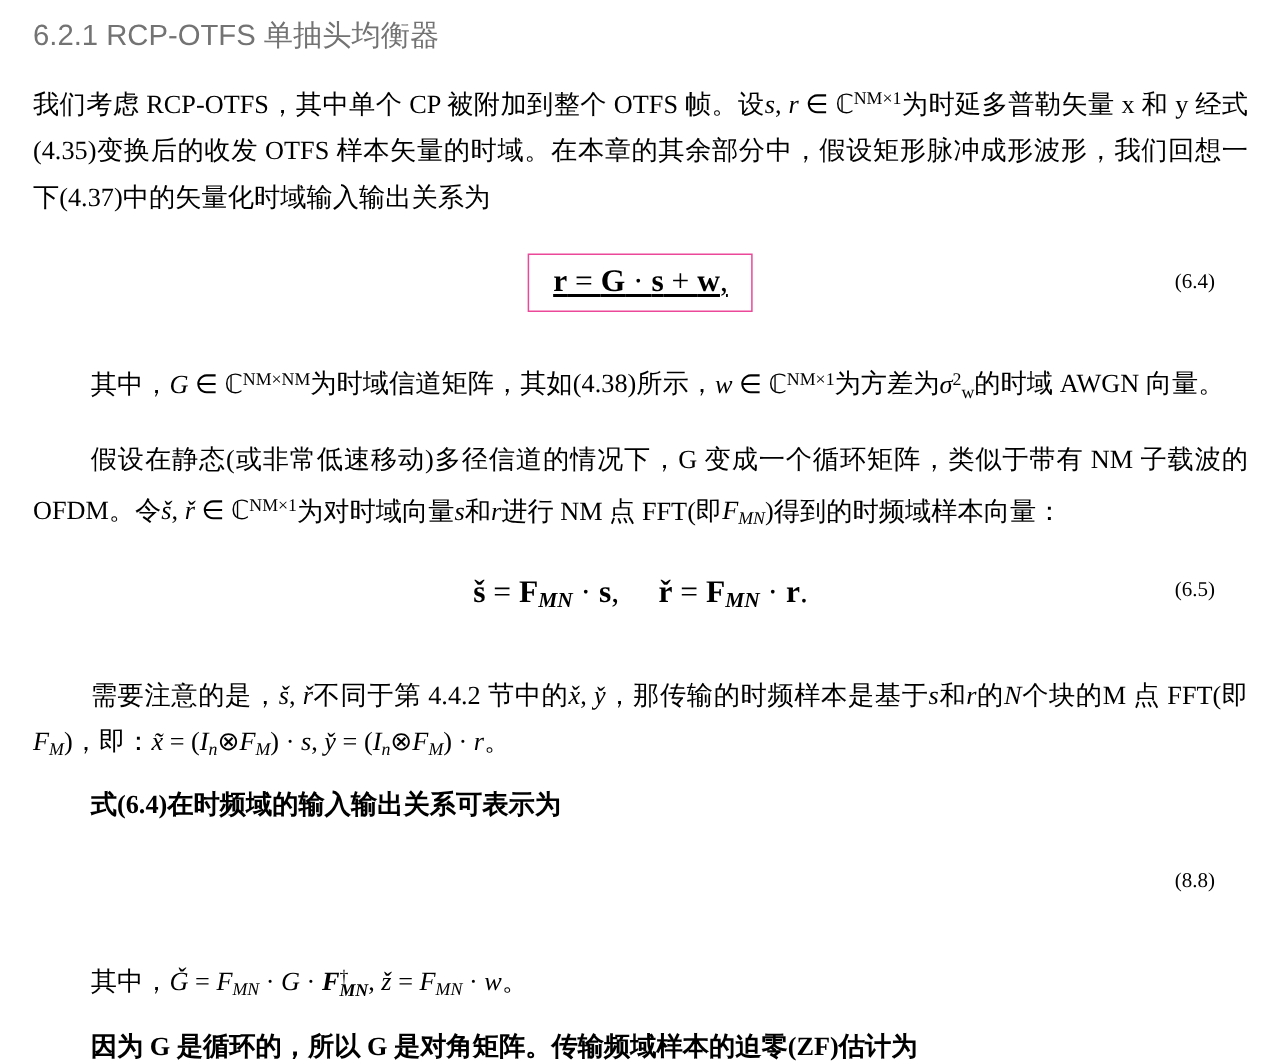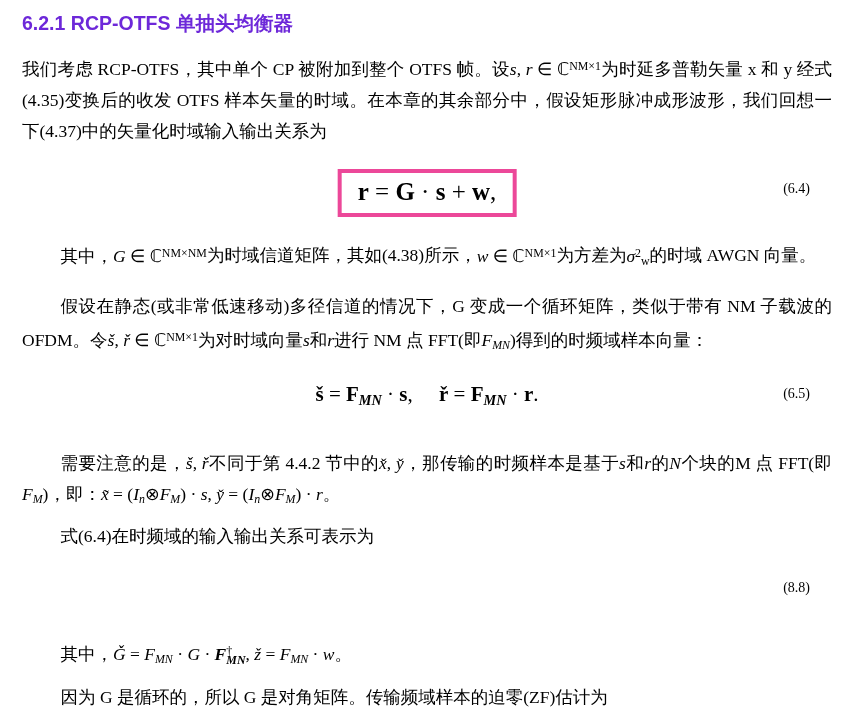--- a/index.html
+++ b/index.html
@@ -17,48 +17,49 @@
   }
   .page {
     width: 854px;
     height: 709px;
     padding: 0;
     box-sizing: border-box;
     position: relative;
   }
   .section-heading {
     font-family: "Liberation Sans", sans-serif;
-    font-weight: bold;
+    font-weight: normal;
     font-size: 19.5px;
-    color: #6d28d9;
+    color: #737373;
     letter-spacing: 0px;
     margin: 10px 12px 0 22px;
   }
   .para {
     font-size: 17.5px;
     line-height: 31px;
     margin: 14px 22px 0 22px;
     text-align: justify;
     text-justify: inter-ideograph;
   }
-  .para.tight { margin-top: 6px; }
+  .para.tight { margin-top: 6px; font-weight: bold; }
   .eqwrap {
     margin: 22px 0 0 0;
     position: relative;
     height: 54px;
   }
   .eqbox {
     position: absolute;
     left: 50%;
     transform: translateX(-50%);
-    border: 4px solid #ec4899;
+    border: 1px solid #ec4899;
     padding: 5px 16px 7px 16px;
-    font-size: 25px;
+    font-size: 21px;
     font-family: "Liberation Serif", serif;
     white-space: nowrap;
+    text-decoration: underline;
   }
   .eqnum {
     position: absolute;
     right: 44px;
     top: 12px;
     font-size: 14px;
   }
   .eqplain {
     margin: 20px 0 0 0;
     position: relative;

